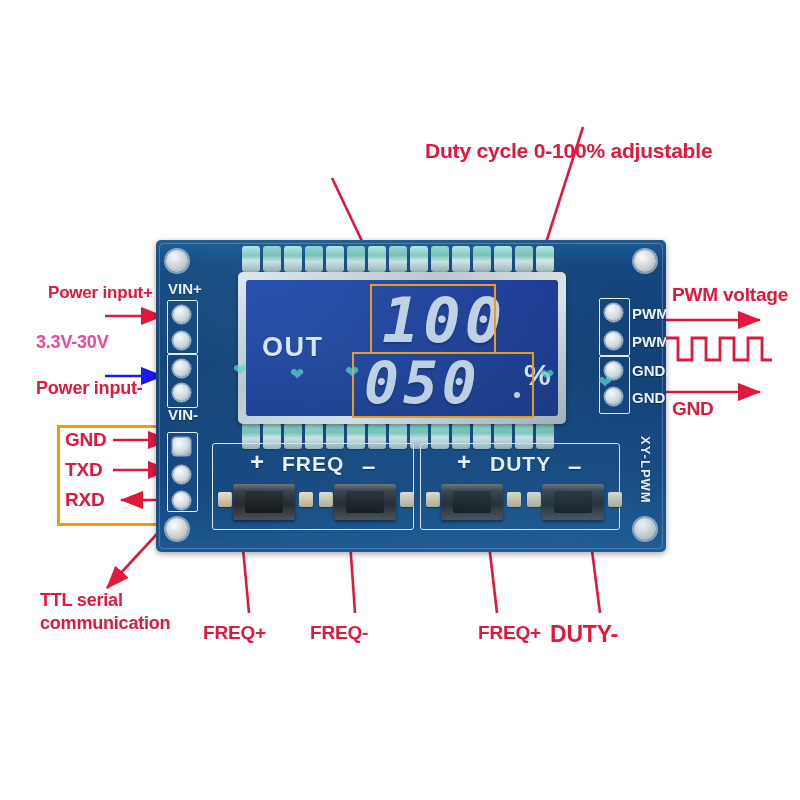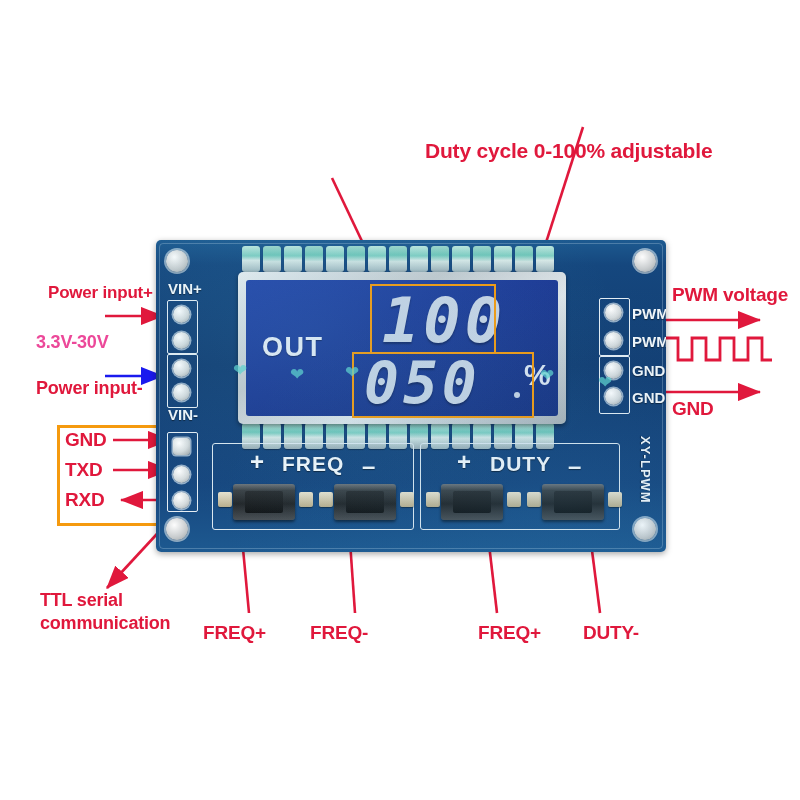--- a/index.html
+++ b/index.html
@@ -154,21 +154,21 @@
 
   <div class="anno" style="left:40px;top:590px;font-size:18px;">TTL serial</div>
   <div class="anno" style="left:40px;top:613px;font-size:18px;">communication</div>
 
   <div class="anno" style="left:672px;top:284px;font-size:19px;">PWM voltage</div>
   <div class="anno" style="left:672px;top:398px;font-size:19px;">GND</div>
 
   <div class="anno" style="left:203px;top:622px;font-size:19px;">FREQ+</div>
   <div class="anno" style="left:310px;top:622px;font-size:19px;">FREQ-</div>
   <div class="anno" style="left:478px;top:622px;font-size:19px;">FREQ+</div>
-  <div class="anno" style="left:583px;top:622px;font-size:19px;text-align:right;">DUTY-</div>
+  <div class="anno" style="left:550px;top:622px;font-size:23px;text-align:right;">DUTY-</div>
 
 
   <div class="board">
     <div class="board-edge"></div>
 
     <div class="mhole" style="left:10px;top:10px;"></div>
     <div class="mhole" style="left:478px;top:10px;"></div>
     <div class="mhole" style="left:10px;top:278px;"></div>
     <div class="mhole" style="left:478px;top:278px;"></div>
 

